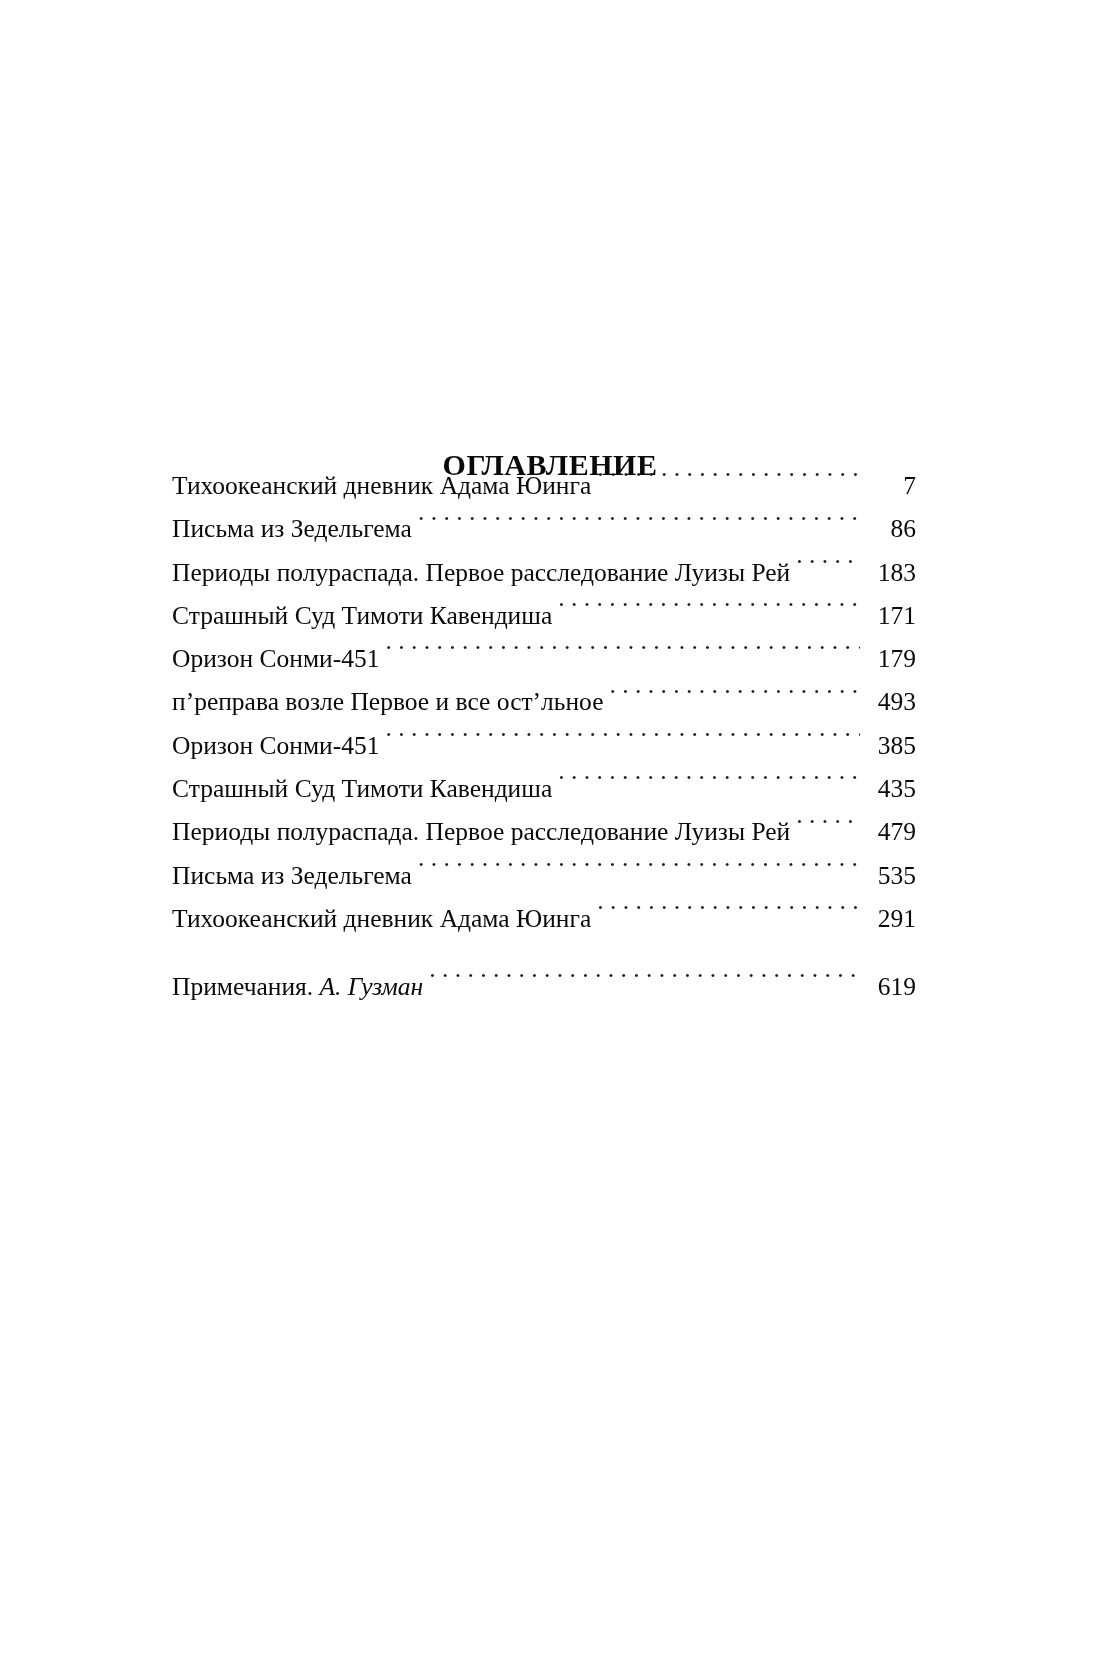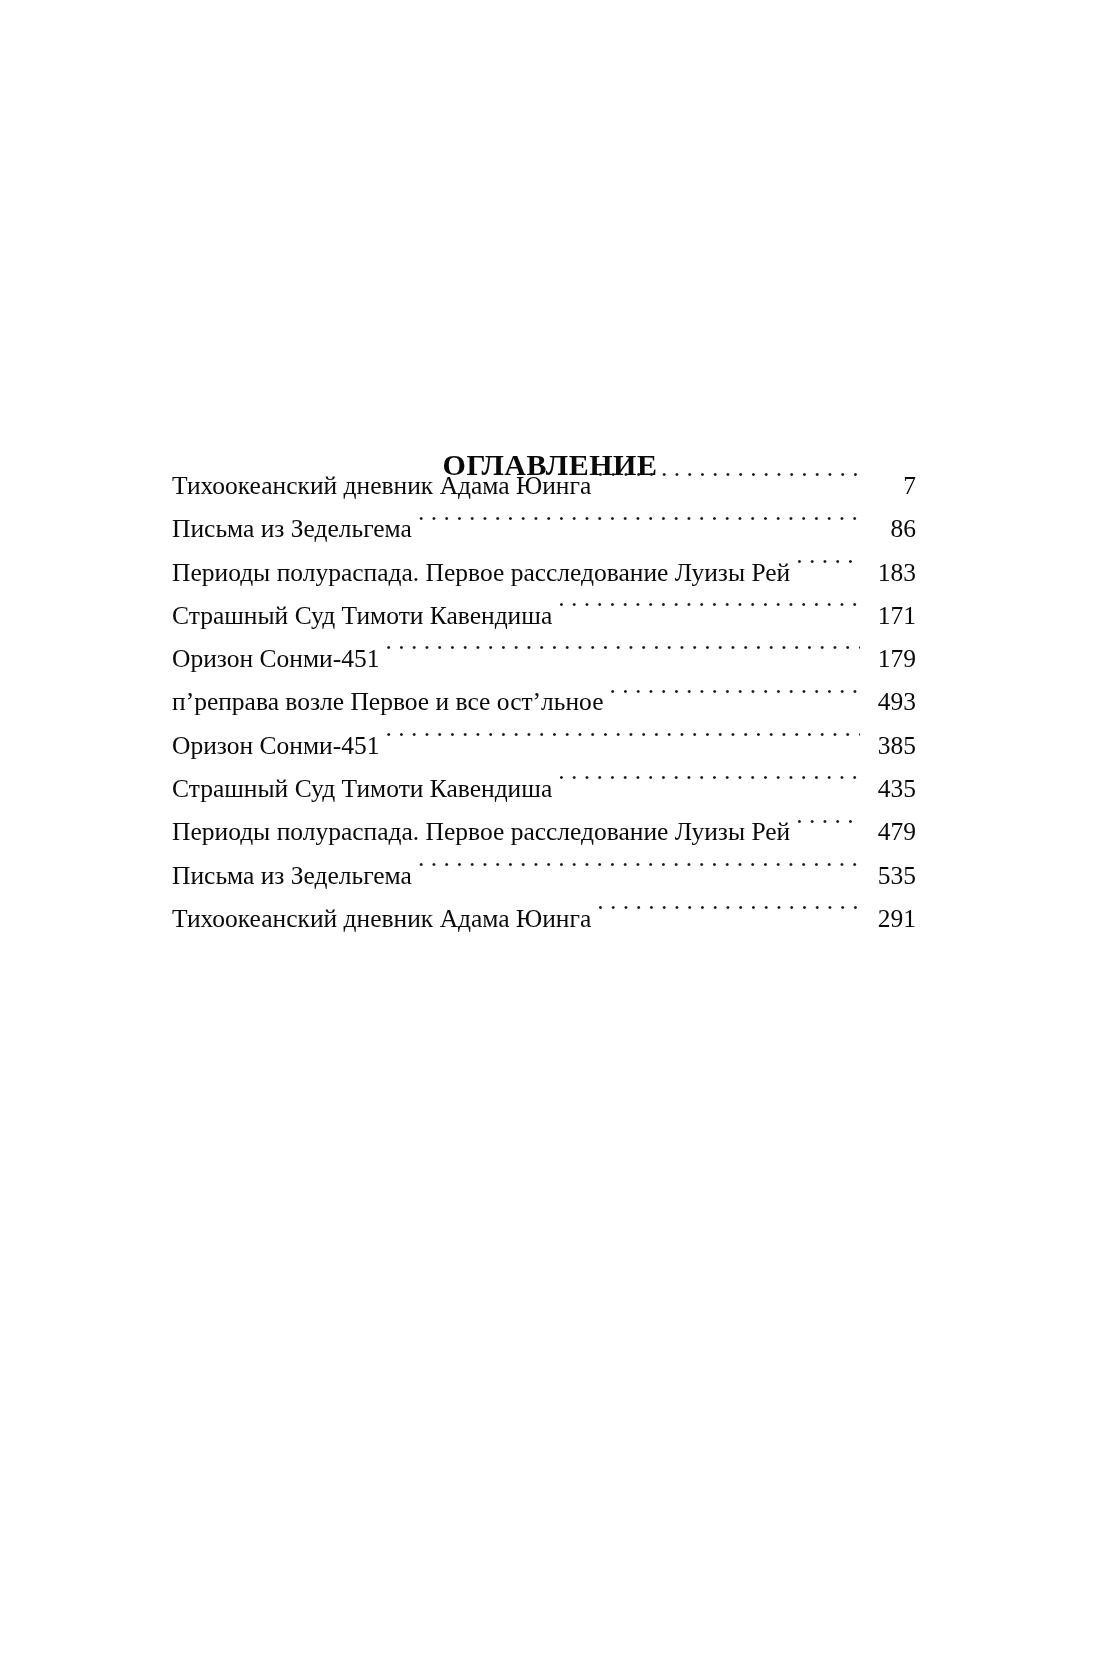--- a/index.html
+++ b/index.html
@@ -151,15 +151,20 @@
       <div class="toc-entry">
         <span class="entry-label">Письма из Зедельгема</span>
         <span class="leader"></span>
         <span class="entry-page">535</span>
       </div>
       <div class="toc-entry">
         <span class="entry-label">Тихоокеанский дневник Адама Юинга</span>
         <span class="leader"></span>
         <span class="entry-page">291</span>
       </div>
+      <div class="toc-entry gap-before">
+        <span class="entry-label"><span>Примечания.</span> <span class="author">А. Гузман</span></span>
+        <span class="leader"></span>
+        <span class="entry-page">619</span>
+      </div>
     </div>
 
 </div>
 
 </body></html>

